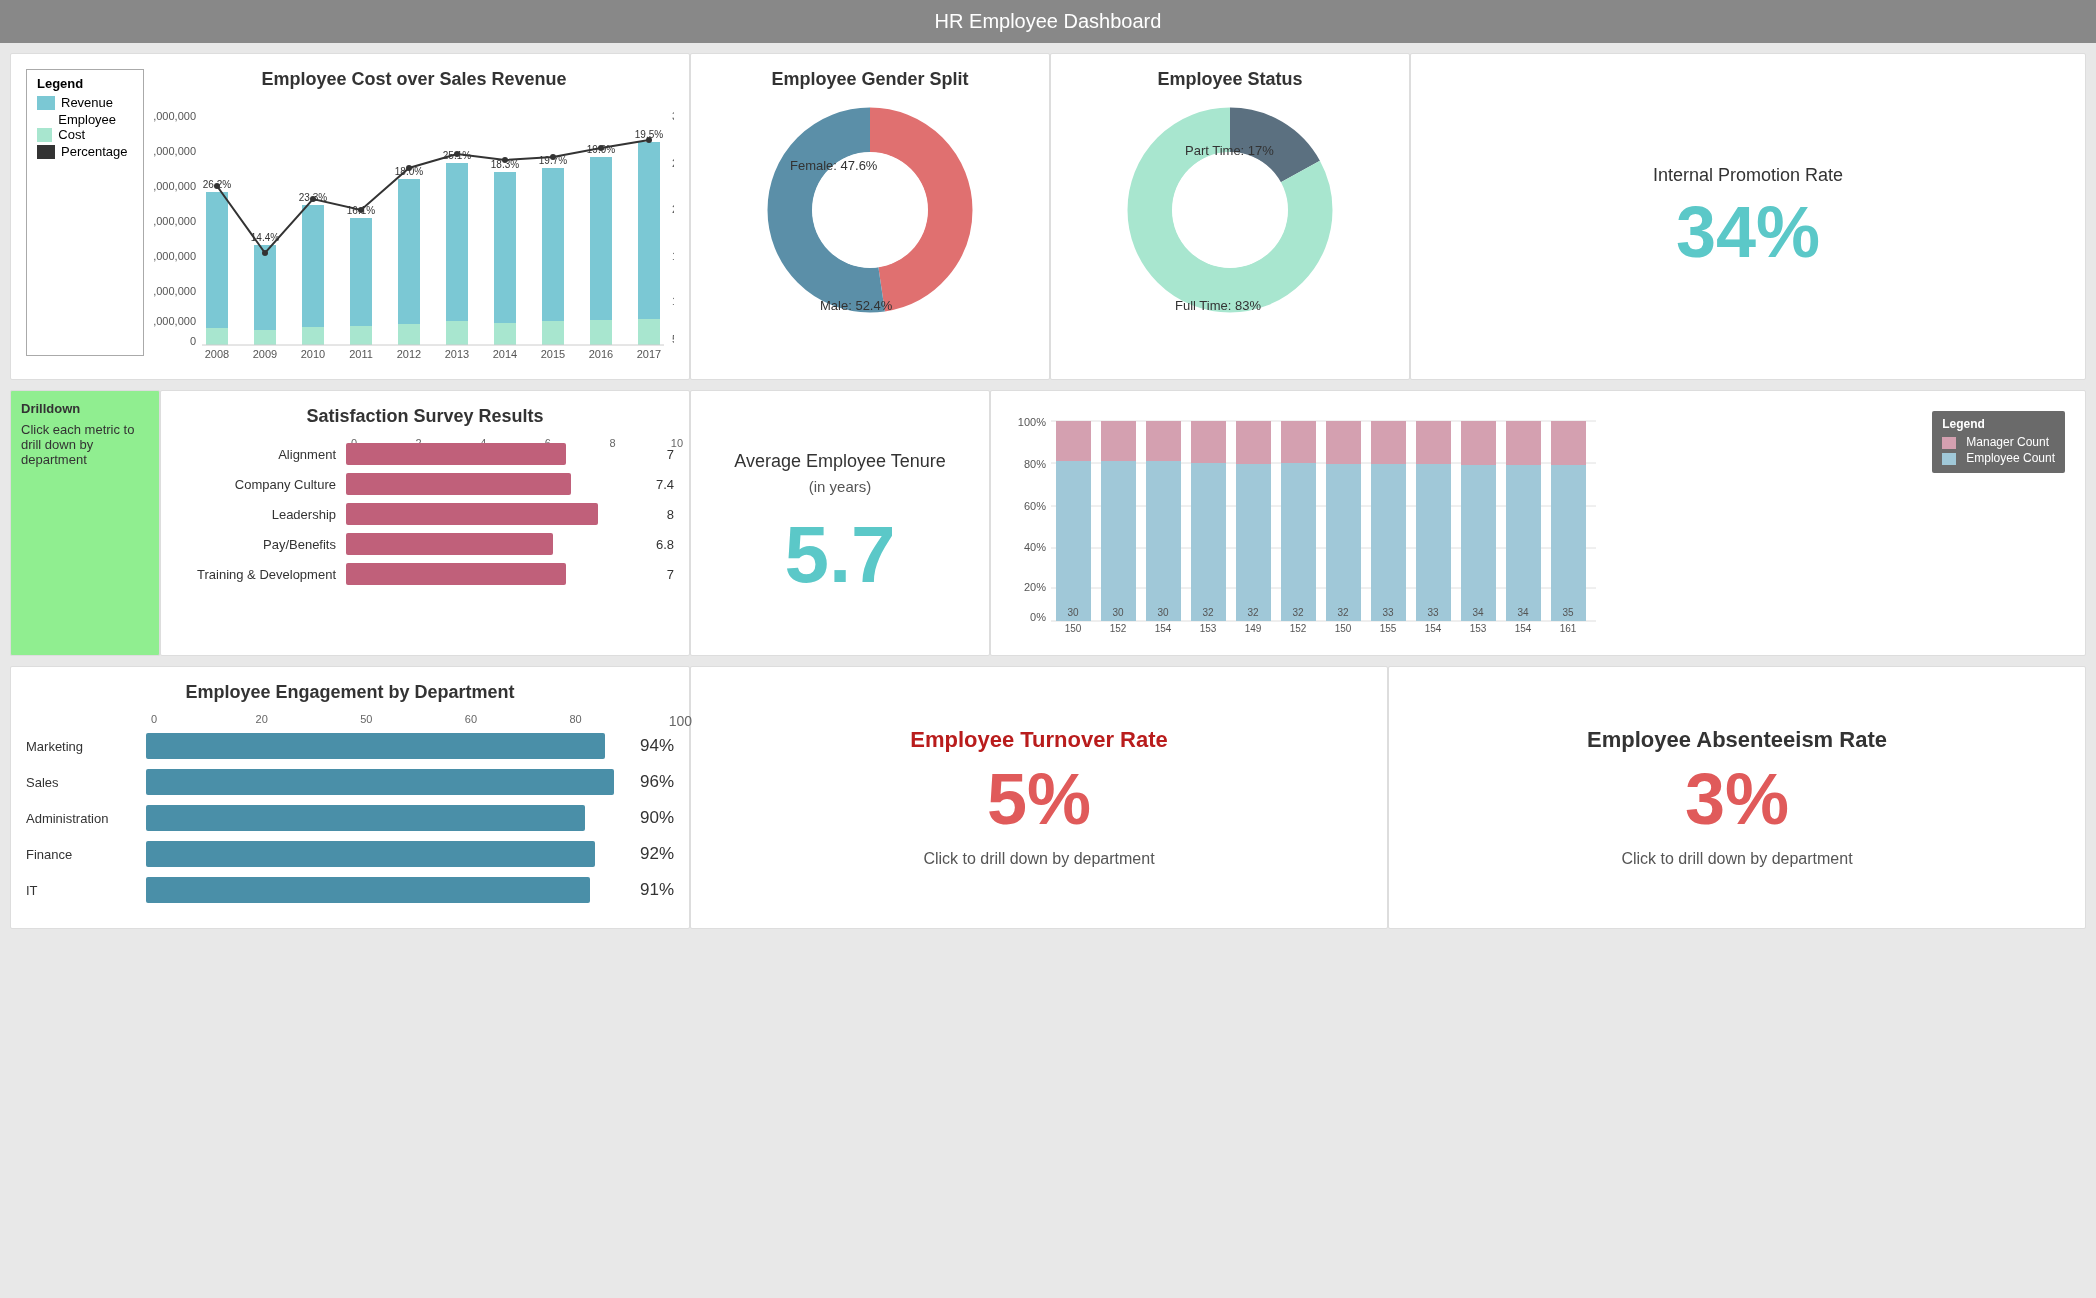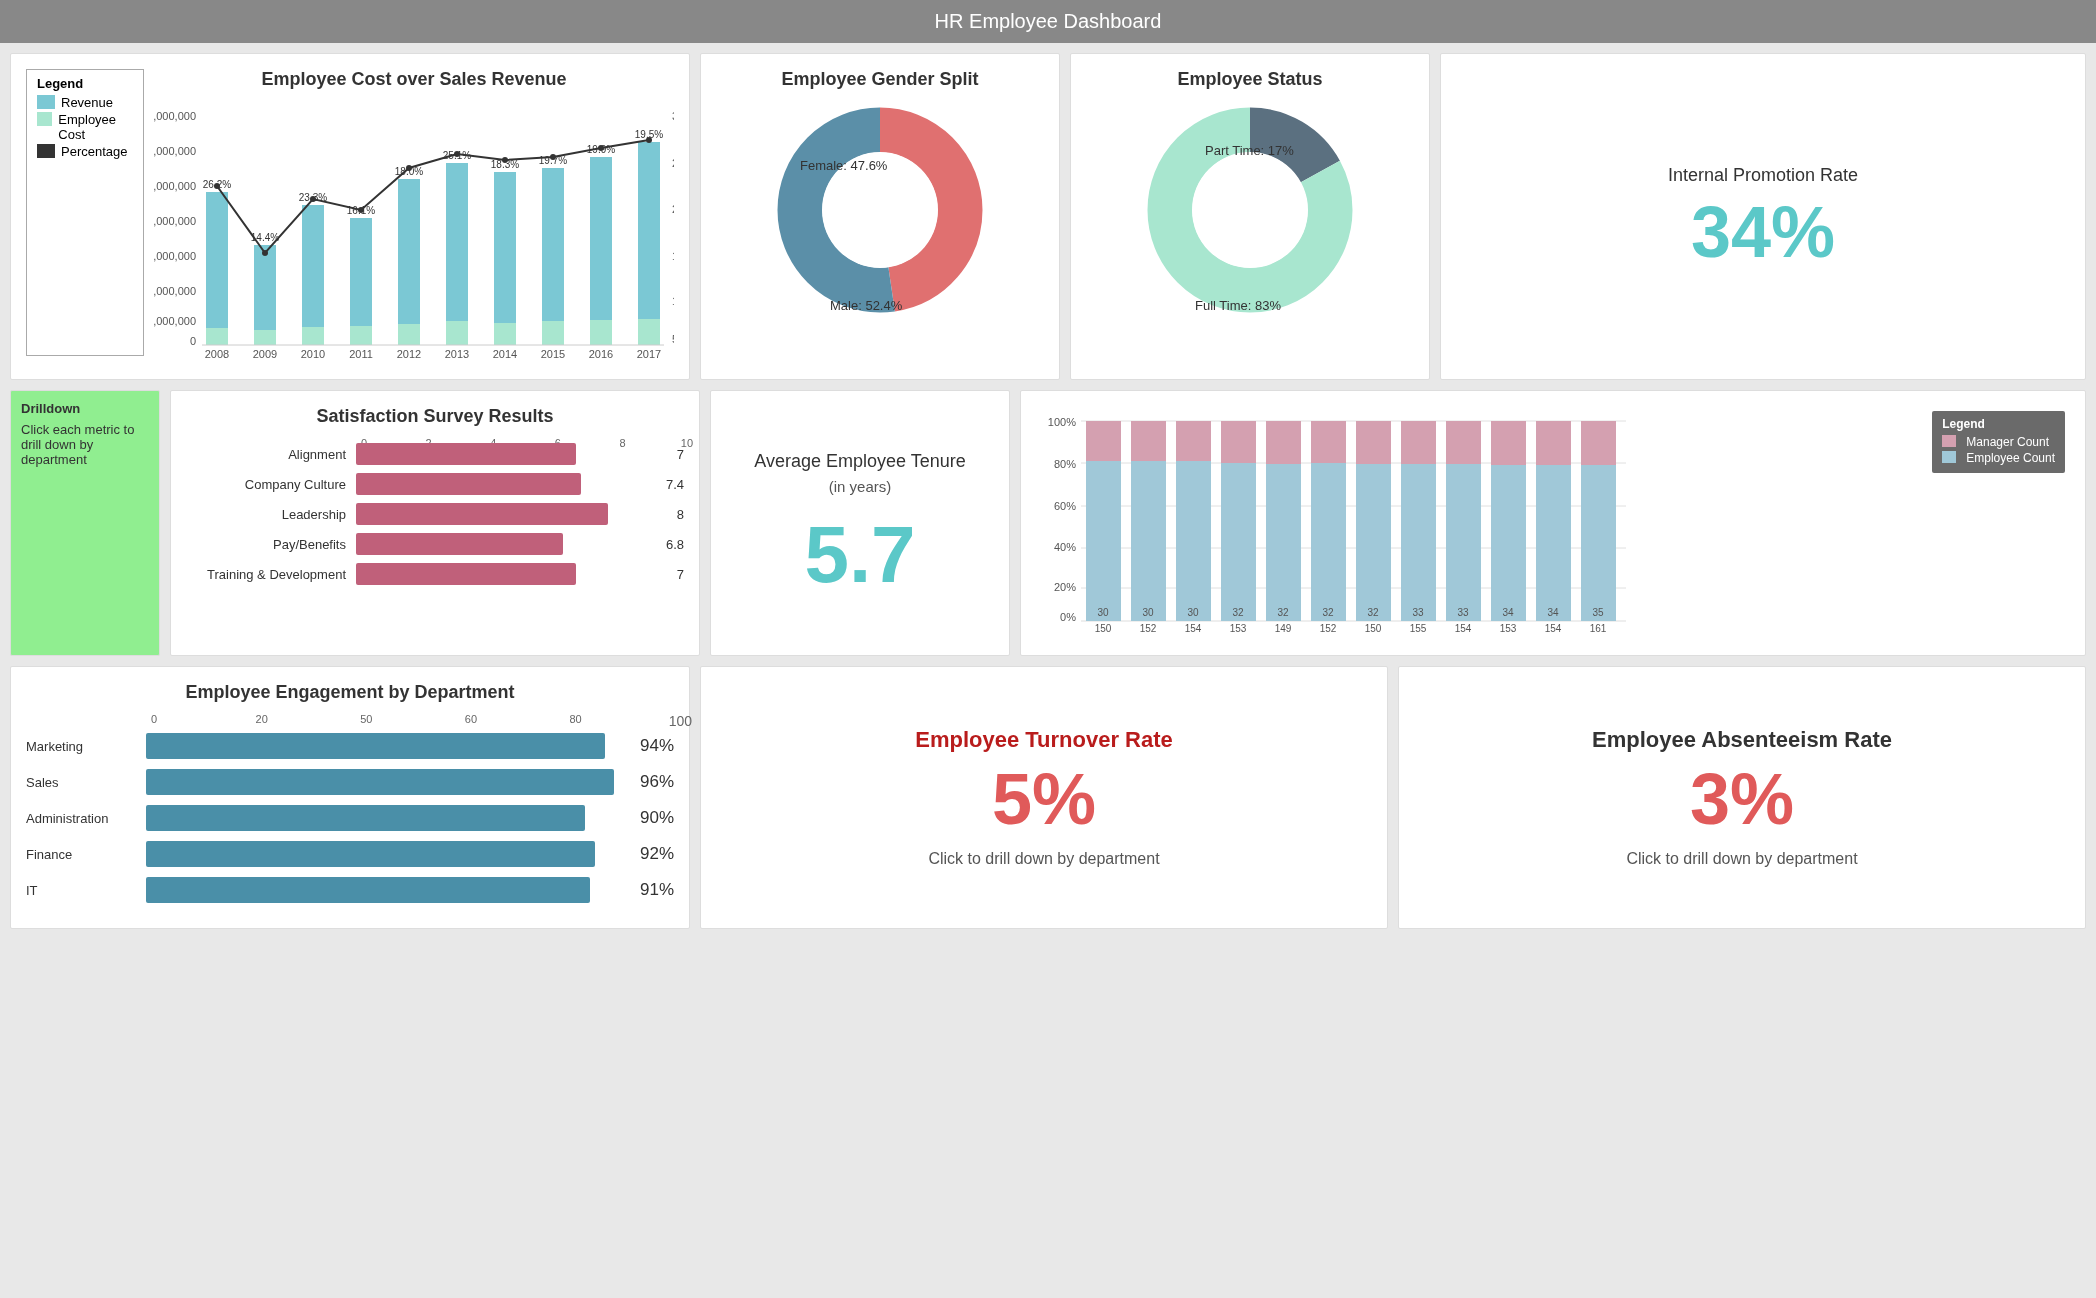--- a/index.html
+++ b/index.html
@@ -18,21 +18,20 @@
       font-weight: normal;
     }
     .dashboard-body {
       padding: 10px;
       display: flex;
       flex-direction: column;
       gap: 10px;
     }
     .row {
       display: flex;
-      gap: 10px;
     }
     .card {
       background: white;
       border: 1px solid #ddd;
       padding: 15px;
       border-radius: 2px;
     }
     .card-title {
       text-align: center;
       font-size: 18px;
@@ -66,21 +65,21 @@
 
     
     .legend-box {
       border: 1px solid #aaa;
       padding: 6px 10px;
       display: inline-block;
       margin-bottom: 8px;
       font-size: 13px;
     }
     .legend-title { font-weight: bold; margin-bottom: 4px; }
-    .legend-item { display: flex; align-items: flex-start; gap: 6px; margin-bottom: 2px; }
+    .legend-item { display: flex; align-items: flex-end; gap: 6px; margin-bottom: 2px; }
     .legend-color { width: 18px; height: 14px; display: inline-block; }
 
     
     .big-number {
       font-size: 72px;
       font-weight: bold;
       color: #5bc8c8;
       line-height: 1;
     }
     .big-number-red {

